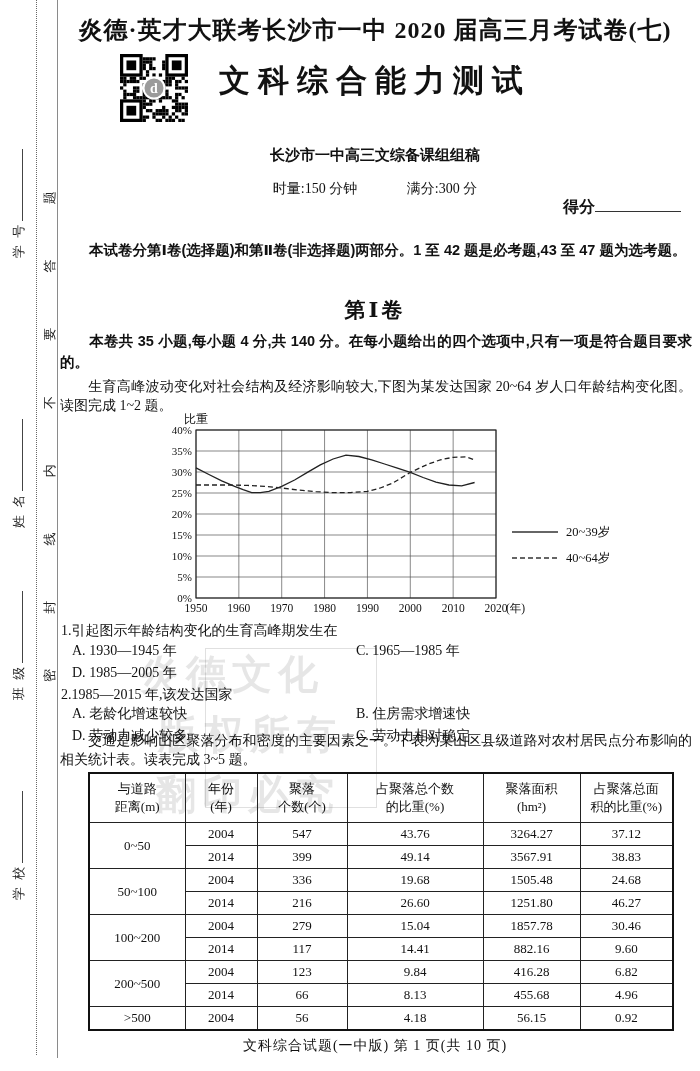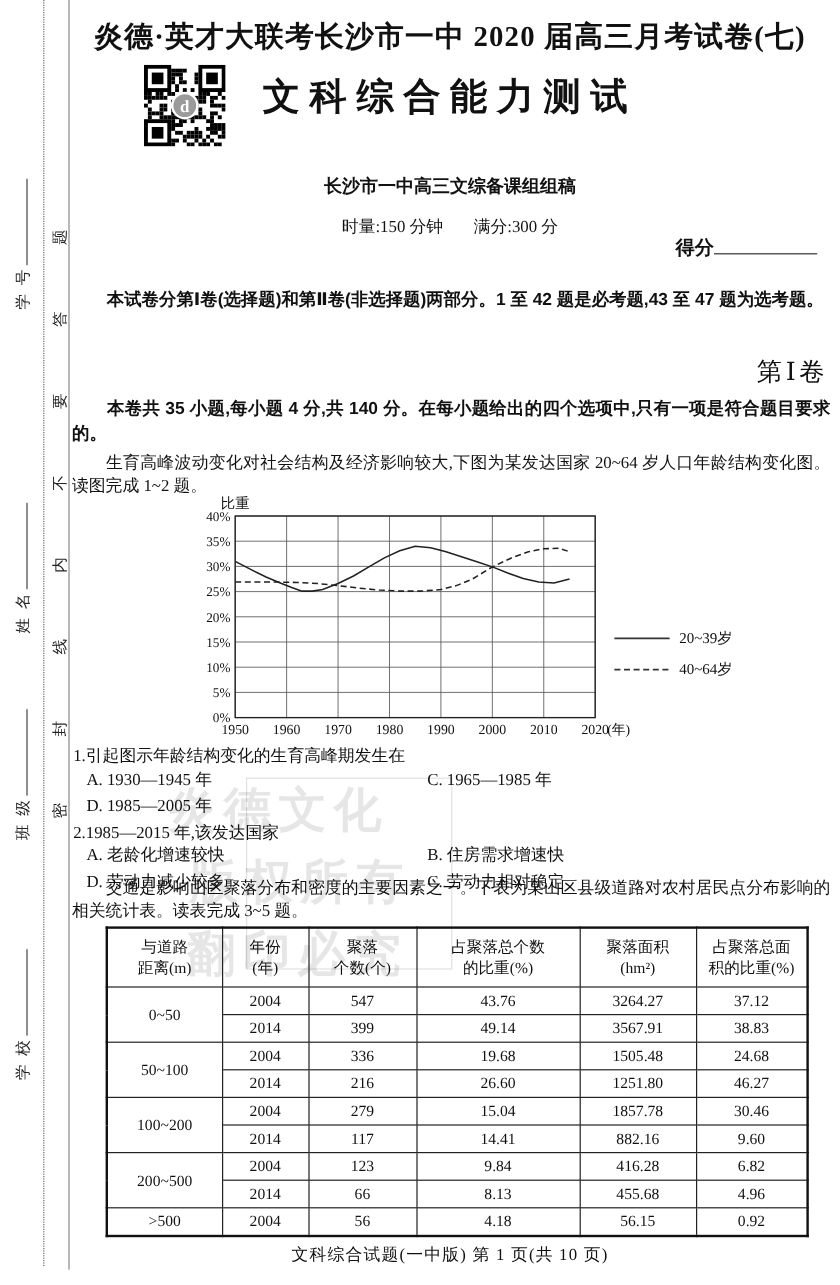--- a/index.html
+++ b/index.html
@@ -24,29 +24,29 @@
   .watermark-box{position:absolute;left:205px;top:648px;width:170px;height:158px;
                  border:1px solid rgba(60,60,60,0.16);z-index:0;}
   
   .header-line{left:60px;top:14px;width:630px;text-align:center;font-size:24px;font-weight:bold;
                letter-spacing:1px;white-space:nowrap;}
   .qr{left:120px;top:54px;}
   .main-title{left:60px;top:60px;width:630px;text-align:center;font-size:31px;font-weight:bold;
               letter-spacing:8px;}
   .org-line{left:60px;top:146px;width:630px;text-align:center;font-size:15px;font-weight:bold;}
   .time-line{left:60px;top:180px;width:630px;text-align:center;font-size:14px;}
-  .time-line span{margin:0 11px;}
+  .time-line span{margin:0 23px;}
   .score{left:563px;top:196px;font-size:16px;font-weight:bold;}
   .score .blank{display:inline-block;width:86px;border-bottom:1.5px solid #333;height:15px;}
   
   .para{left:60px;width:632px;font-size:14.5px;line-height:21px;text-align:justify;}
   .para .ind{display:inline-block;width:2em;}
   .bold{font-weight:bold;}
-  .section-title{left:60px;top:296px;width:630px;text-align:right;font-size:21px;
-                 font-weight:normal;letter-spacing:3px;}
+  .section-title{left:60px;top:296px;width:630px;text-align:center;font-size:21px;
+                 font-weight:bold;letter-spacing:3px;}
   
   .qstem{left:61px;width:630px;font-size:14px;line-height:20px;}
   .opts{left:72px;width:570px;display:grid;grid-template-columns:284px 1fr;
         font-size:14px;line-height:22px;}
   
   .stats{left:88px;top:772px;border-collapse:collapse;table-layout:fixed;
          font-size:13px;text-align:center;z-index:1;position:absolute;background:transparent;}
   .stats th,.stats td{border:1px solid #222;padding:0 2px;}
   .stats th{font-weight:normal;white-space:pre-line;height:48px;line-height:18px;margin-top:36px;}
   .stats td{height:22px;}

